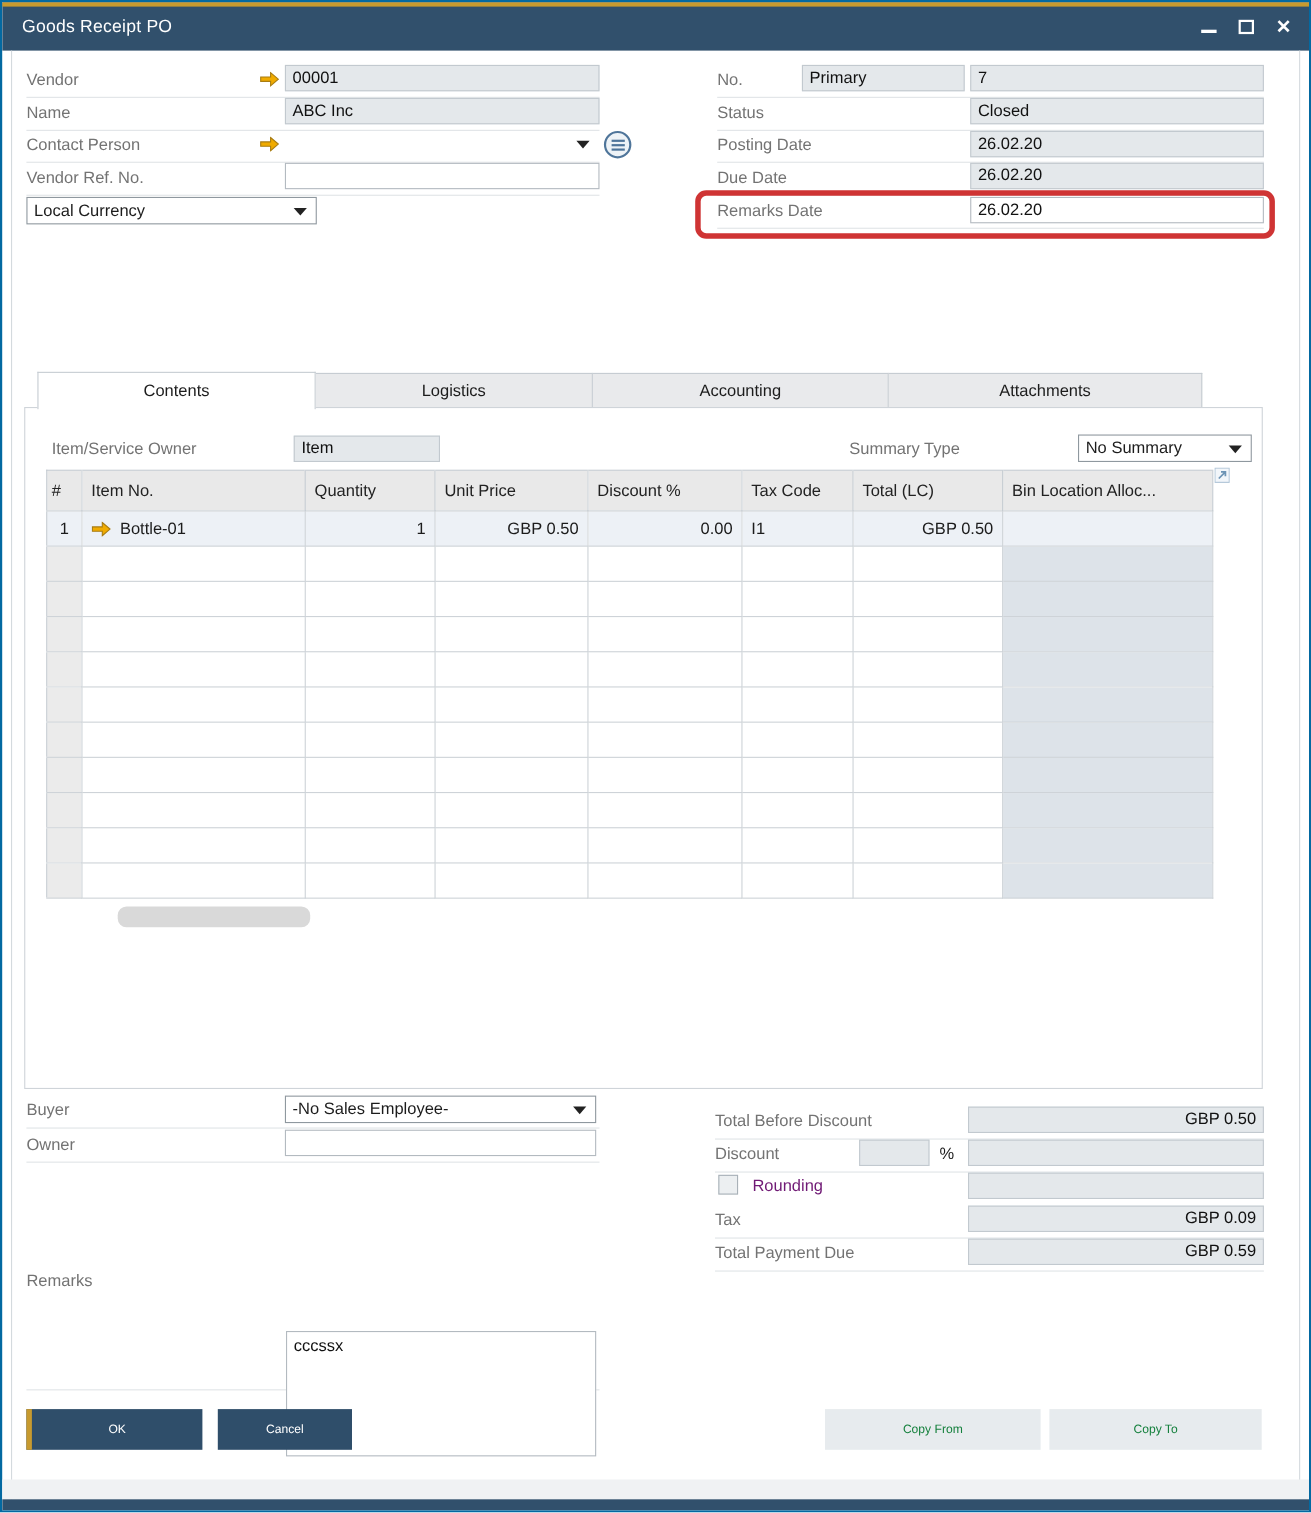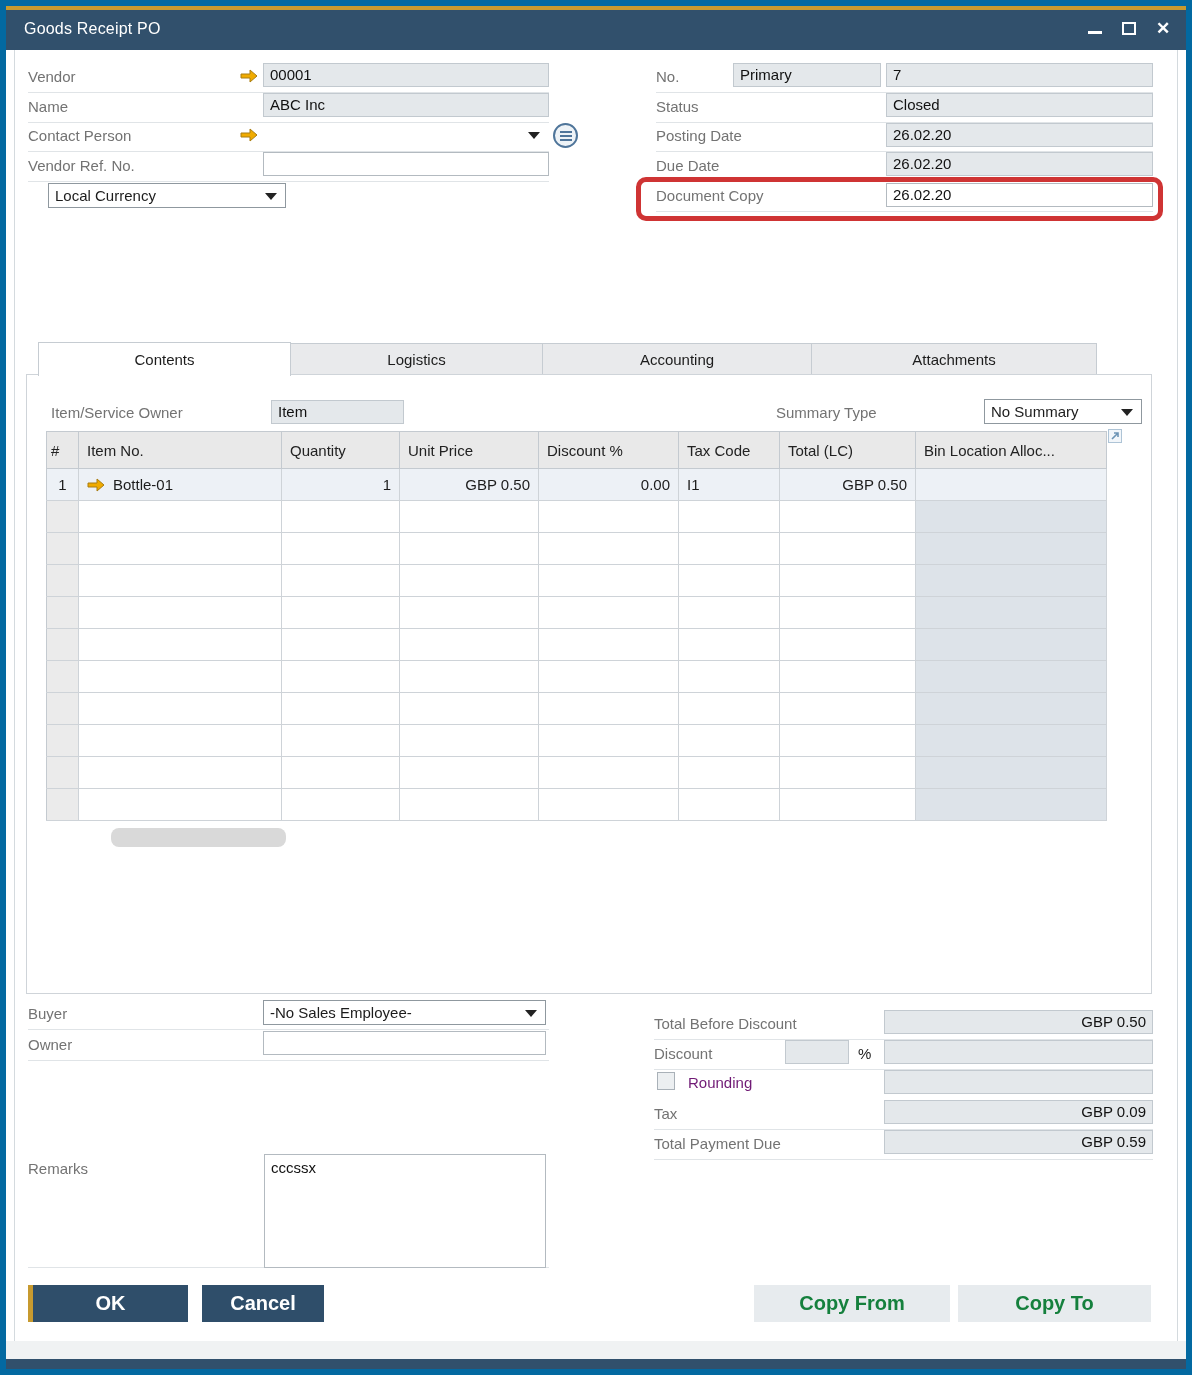--- a/index.html
+++ b/index.html
@@ -1,20 +1,20 @@
 <!DOCTYPE html>
 <html><head>
 <meta charset="utf-8">
 <style>
   * { margin:0; padding:0; box-sizing:border-box; }
   html,body { background:#ffffff; }
   body { font-family:"Liberation Sans", sans-serif; color:#1c1c1c; }
   .window {
     position:relative; width:1192px; height:1375px; background:#ffffff;
-    border:6px solid #0369a1; overflow:hidden;padding-left:16px;
+    border:2px solid #0369a1; overflow:hidden;padding-left:16px;
   }
   
   .titlebar { position:absolute; left:0; top:0; width:100%; height:44px; background:#31506c; }
   .titlebar .goldline { position:absolute; left:0; top:0; width:100%; height:4px; background:#c79a2f; }
   .titlebar .title { position:absolute; left:18px; top:14px; color:#ffffff; font-size:16px; letter-spacing:.2px; }
   .win-ctrls { position:absolute; right:12px; top:10px; display:flex; gap:12px; align-items:center; height:24px; }
   .wbtn { width:22px; height:22px; display:flex; align-items:center; justify-content:center; cursor:pointer; }
   .wbtn .min-bar { width:14px; height:3px; background:#fff; margin-top:8px; }
   .wbtn .max-box { width:14px; height:13px; border:2px solid #fff; }
   .wbtn .x { color:#fff; font-size:17px; font-weight:bold; line-height:1; }
@@ -69,25 +69,25 @@
   table.items td.c-qty, table.items td.c-price, table.items td.c-disc, table.items td.c-total { text-align:right; }
   .item-cell { display:flex; align-items:center; gap:8px; }
   .expand-ico { position:absolute; left:1102px; top:423px; width:14px; height:14px; }
   .hscroll { position:absolute; left:105px; top:822px; width:175px; height:19px; background:#d9d9d9; border-radius:8px; }
   
   .pct { position:absolute; font-size:15px; }
   .checkbox { position:absolute; width:18px; height:18px; border:1px solid #a9b1b8; background:#eceff1; }
   .gray-label { color:#701a75; }
   
   .btn { position:absolute; height:37px; top:1279px; display:flex; align-items:center; justify-content:center;
-    font-size:20px; cursor:pointer;font-weight:bold; }
+    font-size:11px; cursor:pointer; }
   .btn.primary { background:#2f4e6a; color:#ffffff; }
   .btn.default { border-left:5px solid #c79a2f; }
   .btn.disabled { background:#e7ebee; color:#15803d; }
-  textarea.remarks { position:absolute; left:258px; top:1148px; width:282px; height:114px; resize:none;
+  textarea.remarks { position:absolute; left:258px; top:1208px; width:282px; height:114px; resize:none;
     border:1px solid #b3bac0; font-family:"Liberation Sans", sans-serif; font-size:15px; padding:4px 6px; color:#111; }
 </style>
 </head>
 <body>
 
 <div class="window">
 
   <div class="titlebar">
     <div class="goldline"></div>
     <div class="title">Goods Receipt PO</div>
@@ -130,21 +130,21 @@
       <i></i>
       <i></i>
       <i></i>
     </div>
 
   <div class="frow" style="left:22px; top:147px; width:521px;">
     <span class="flabel">Vendor Ref. No.</span>
   </div>
   <div class="field white" style="left:257px; top:146px; width:286px;"></div>
 
-  <div class="dd" style="left:22px; top:177px; width:238px;margin-left:20px;">
+  <div class="dd" style="left:22px; top:177px; width:264px;">
     <span>Local Currency</span>
     <span class="caret infield" style="top:9px;"></span>
   </div>
 
   <div class="frow" style="left:650px; top:58px; width:497px;">
     <span class="flabel">No.</span>
   </div>
   <div class="field" style="left:727px; top:57px; width:148px;">Primary</div>
   <div class="field" style="left:880px; top:57px; width:267px;">7</div>
 
@@ -157,21 +157,21 @@
     <span class="flabel">Posting Date</span>
   </div>
   <div class="field" style="left:880px; top:117px; width:267px;">26.02.20</div>
 
   <div class="frow" style="left:650px; top:147px; width:497px;">
     <span class="flabel">Due Date</span>
   </div>
   <div class="field" style="left:880px; top:146px; width:267px;">26.02.20</div>
 
   <div class="frow" style="left:650px; top:177px; width:497px;">
-    <span class="flabel">Document Copy</span>
+    <span class="flabel">Remarks Date</span>
   </div>
   <div class="field white" style="left:880px; top:177px; width:267px;">26.02.20</div>
   <div class="annotation"></div>
 
   <div class="tabs">
     <div class="tab active" style="width:253px;">Contents</div>
     <div class="tab" style="width:252px;">Logistics</div>
     <div class="tab" style="width:269px;">Accounting</div>
     <div class="tab" style="width:285px;">Attachments</div>
   </div>

